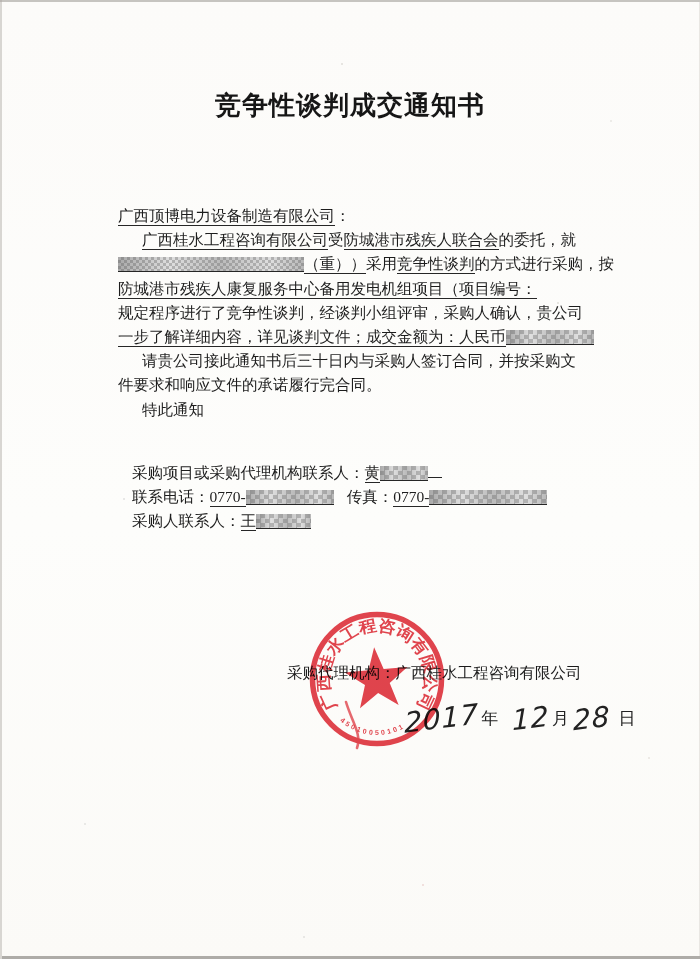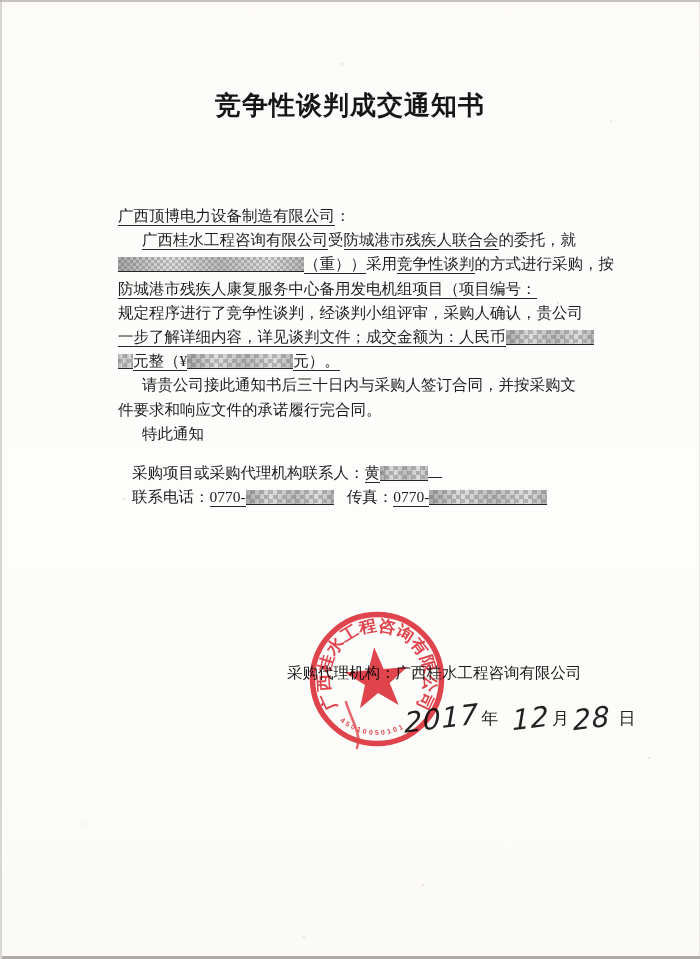--- a/index.html
+++ b/index.html
@@ -94,34 +94,34 @@
 
     <div class="ln"><span class="mz fine" style="width:186px"></span><span class="u">（重））</span><span>采用</span><span class="u">竞争性谈判</span><span>的方式进行采购，按</span></div>
 
     <div class="ln"><span class="u">防城港市残疾人康复服务中心备用发电机组项目（项目编号：</span></div>
 
     <div class="ln">规定程序进行了竞争性谈判，经谈判小组评审，采购人确认，贵公司</div>
 
 
     <div class="ln"><span class="u">一步了解详细内容，详见谈判文件；成交金额为：人民币</span><span class="mz" style="width:88px"></span></div>
 
-    <div class="ln"><span class="mz" style="width:15px"></span><span class="u">元整（¥</span><span class="mz" style="width:106px"></span><span class="u">元）。</span></div>
 
     <div class="ln"><span class="ind"></span><span>请贵公司接此通知书后三十日内与采购人签订合同，并按采购文</span></div>
 
     <div class="ln">件要求和响应文件的承诺履行完合同。</div>
 
     <div class="ln"><span class="ind"></span><span>特此通知</span></div>
   </div>
 
   <div class="contacts">
     <div class="ln"><span>采购项目或采购代理机构联系人：</span><span class="u">黄</span><span class="mz" style="width:48px"></span><span class="u blank-ext"></span></div>
 
     <div class="ln"><span>联系电话：</span><span class="u">0770-</span><span class="mz" style="width:88px"></span><span class="gap-fax"></span><span>传真：</span><span class="u">0770-</span><span class="mz" style="width:118px"></span></div>
 
+    <div class="ln"><span>采购人联系人：</span><span class="u">王</span><span class="mz" style="width:55px"></span></div>
 
   </div>
 
   <div class="signature"><span>采购代理机构：</span><span>广西桂水工程咨询有限公司</span></div>
 
   <div class="dateline"><span class="hw">2017</span><span class="dunit m-l2">年</span><span class="hw m-l14">12</span><span class="dunit m-l2">月</span><span class="hw m-l4">28</span><span class="dunit m-l8">日</span></div>
 
   <svg class="seal" viewBox="0 0 142 142">
     <circle cx="71" cy="71" r="64.5" fill="none" stroke-width="5.5" stroke="#e0353f"></circle>
     <polygon points="71,39 78.6,61.5 102.4,61.8 83.4,76 90.4,98.7 71,85 51.6,98.7 58.6,76 39.6,61.8 63.4,61.5" transform="rotate(-5 71 72)" fill="#e0353f"></polygon>

